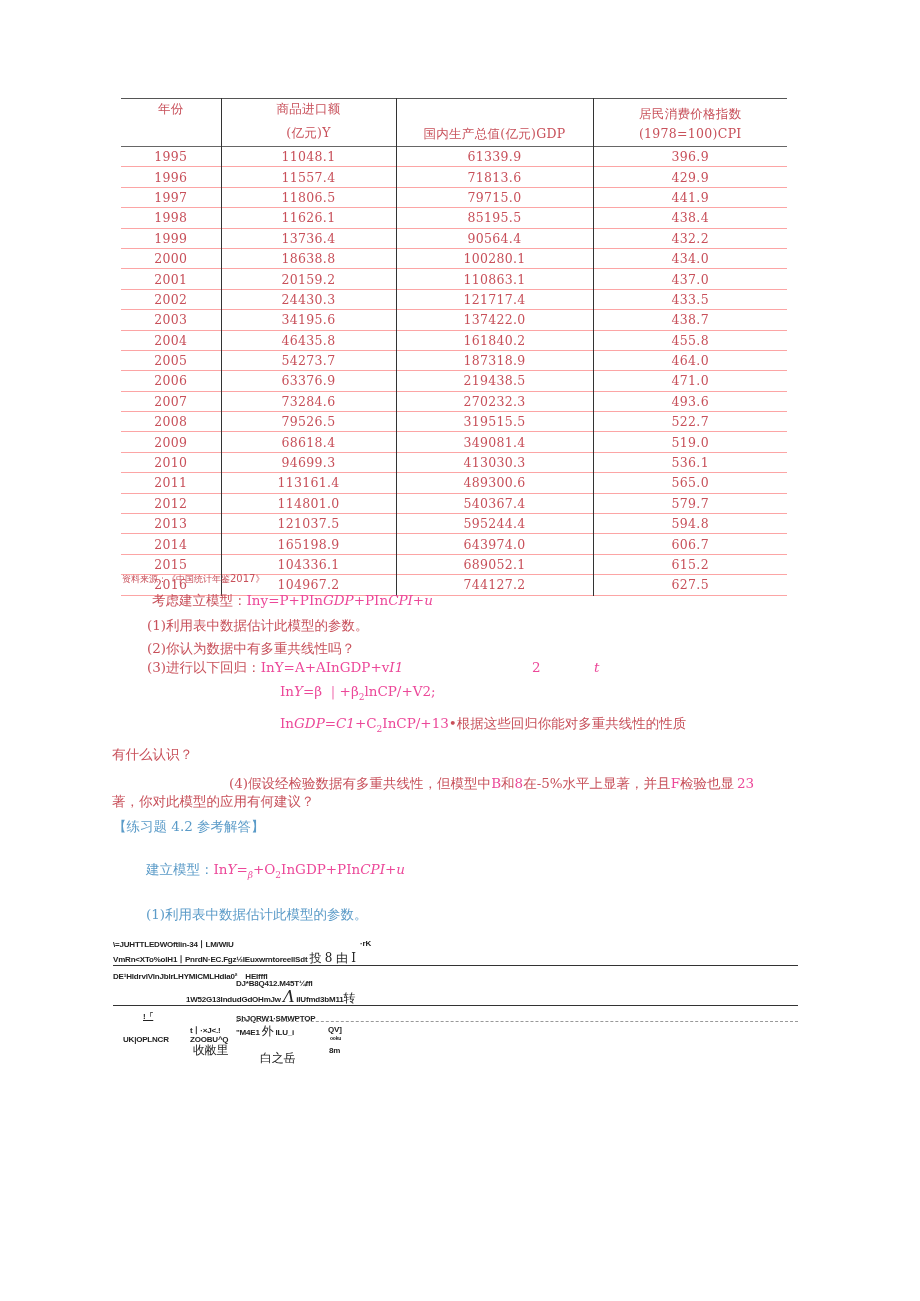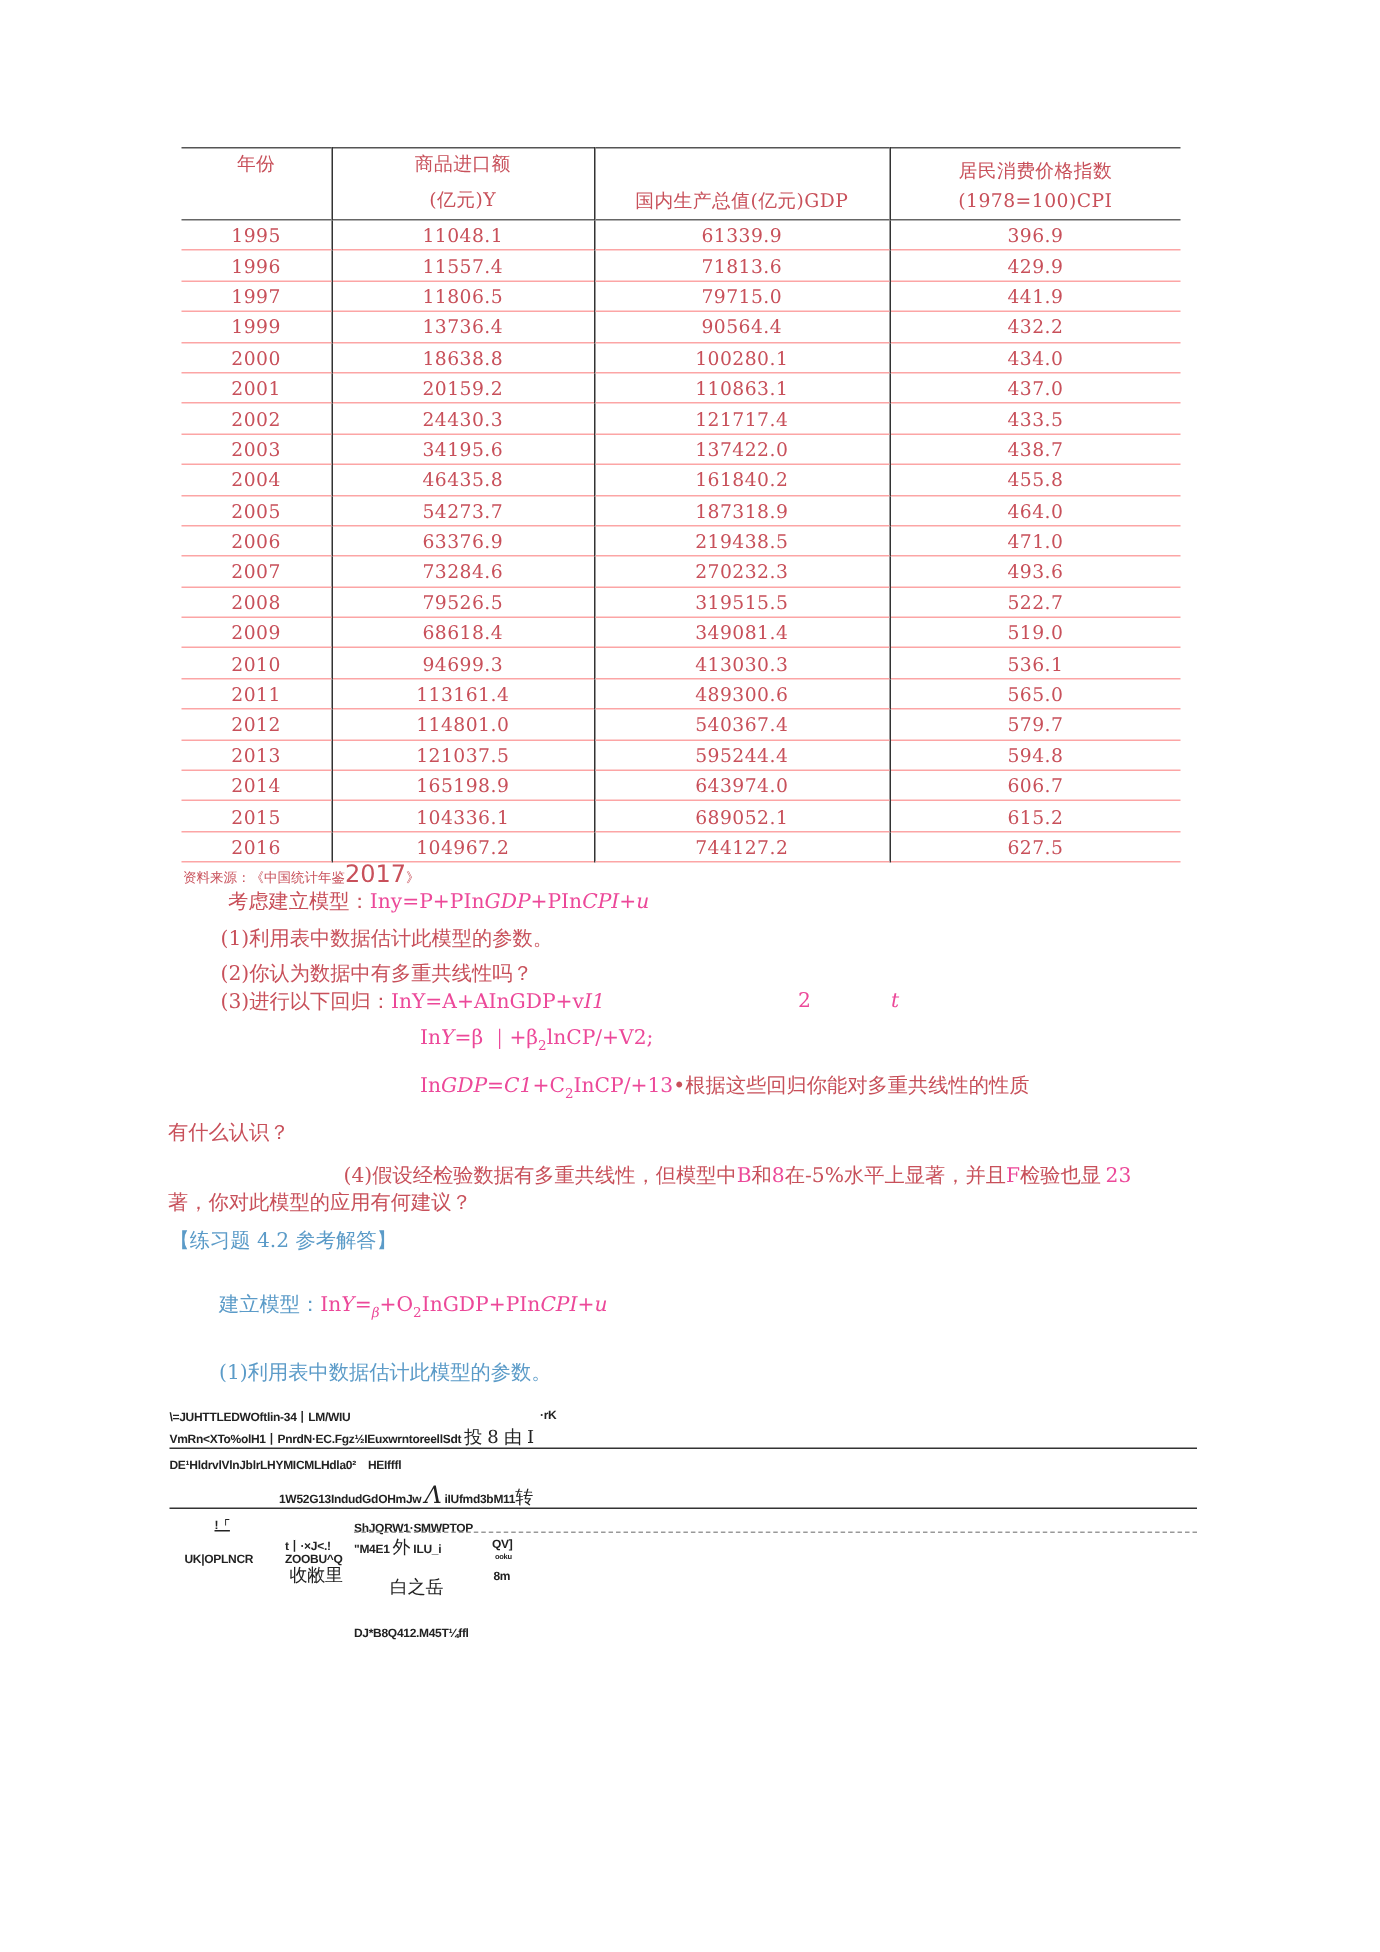--- a/index.html
+++ b/index.html
@@ -18,21 +18,21 @@
   .data-table thead tr { height: 45px; }
   .data-table thead th { vertical-align: top; line-height: 20px; height: 45px; }
   .data-table thead th.bottom { vertical-align: bottom; padding-bottom: 2px; }
   .data-table tr { border-bottom: 1px solid #fca5a5; }
   .data-table thead tr { border-top: 1px solid #555555; border-bottom: 1.5px solid #666; }
   .data-table td + td, .data-table th + th { border-left: 1px solid #333333; }
   .c1 { width: 100px; } .c2 { width: 175px; } .c3 { width: 197px; } .c4 { width: 194px; }
 
   .source { position: absolute; left: 122px; top: 573px; font-size: 9px; color: #c8505a;
             font-family: "DejaVu Sans", "Liberation Sans", sans-serif; }
-  .source b { font-weight: normal; font-size: 16px; }
+  .source b { font-weight: normal; font-size: 10px; }
 
   .line { position: absolute; white-space: nowrap; font-size: 13.5px; }
   .mono { font-family: "DejaVu Serif", "Liberation Serif", serif; color: #ec4899; }
   .it { font-style: italic; }
   sub { font-size: 9px; }
 
   .garble { position: absolute; white-space: nowrap; font-family: "Liberation Sans", "DejaVu Sans", sans-serif;
             font-weight: bold; font-size: 8px; color: #222; letter-spacing: -0.2px; }
   .garble .cn { font-family: "DejaVu Serif", serif; font-weight: normal; font-size: 12px; }
   .hr { position: absolute; height: 0; border-top: 1px solid #333; }
@@ -69,20 +69,26 @@
         <td>71813.6</td>
         <td>429.9</td>
       </tr>
       <tr>
         <td>1997</td>
         <td>11806.5</td>
         <td>79715.0</td>
         <td>441.9</td>
       </tr>
       <tr>
+        <td>1998</td>
+        <td>11626.1</td>
+        <td>85195.5</td>
+        <td>438.4</td>
+      </tr>
+      <tr>
         <td>1999</td>
         <td>13736.4</td>
         <td>90564.4</td>
         <td>432.2</td>
       </tr>
       <tr>
         <td>2000</td>
         <td>18638.8</td>
         <td>100280.1</td>
         <td>434.0</td>
@@ -237,18 +243,18 @@
 <div class="hr dash" style="left:236px;top:1021px;width:562px;"></div>
 
 <div class="garble" style="left:190px;top:1025px;">t丨·×J&lt;.!</div>
 <div class="garble" style="left:236px;top:1023px;">
   <span>"M4E1</span> <span class="cn">外</span> <span>ILU_i</span>
 </div>
 <div class="garble" style="left:328px;top:1025px;">QV]</div>
 
 <div class="garble" style="left:123px;top:1035px;">UK|OPLNCR</div>
 <div class="garble" style="left:190px;top:1035px;">ZOOBU^Q</div>
-<div class="garble" style="left:236px;top:1084px;">DJ*B8Q412.M45T¼ffl</div>
+<div class="garble" style="left:236px;top:979px;">DJ*B8Q412.M45T¼ffl</div>
 <div class="garble" style="left:330px;top:1035px;font-size:5px;">ooku</div>
 
 <div class="garble" style="left:193px;top:1042px;"><span class="cn">收敝里</span></div>
 <div class="garble" style="left:236px;top:1050px;margin-left:24px;"><span class="cn">白之岳</span></div>
 <div class="garble" style="left:329px;top:1046px;">8m</div>
 
 </body></html>

